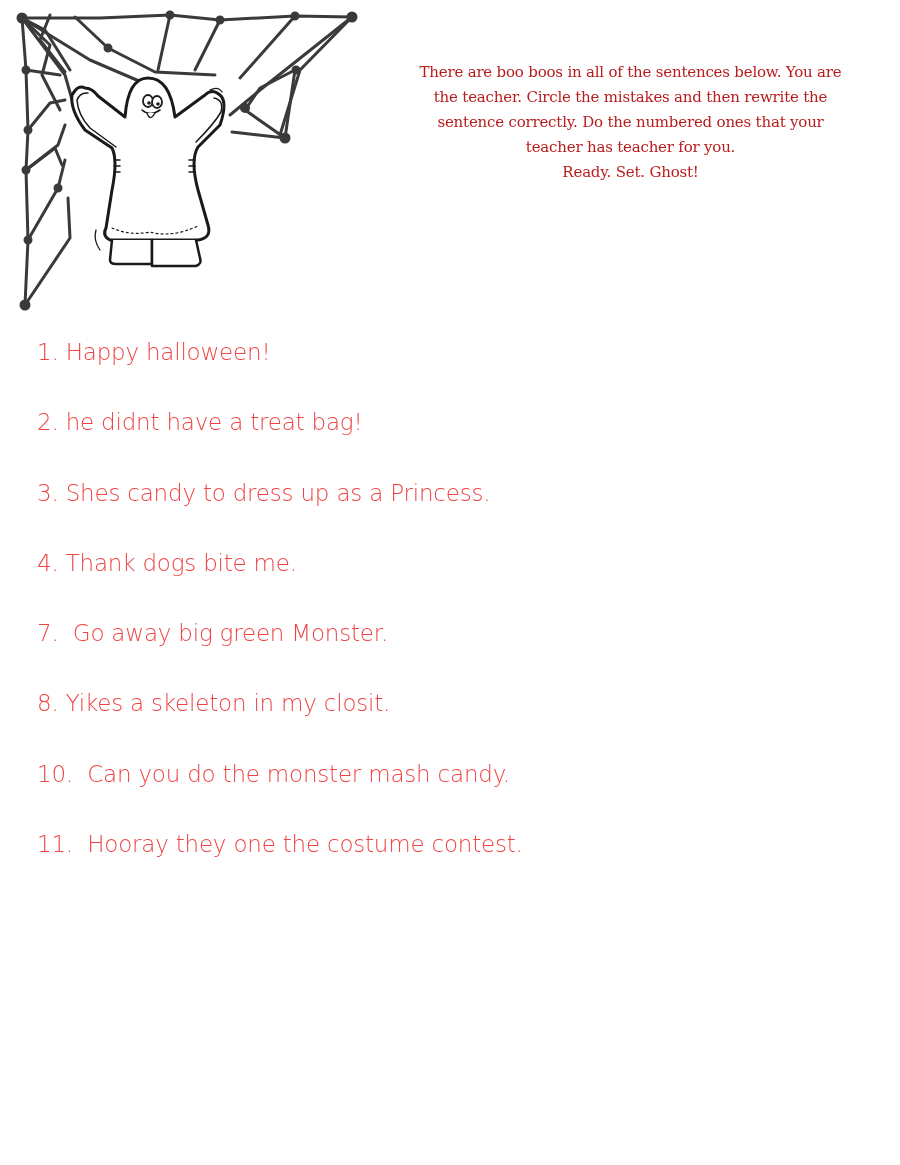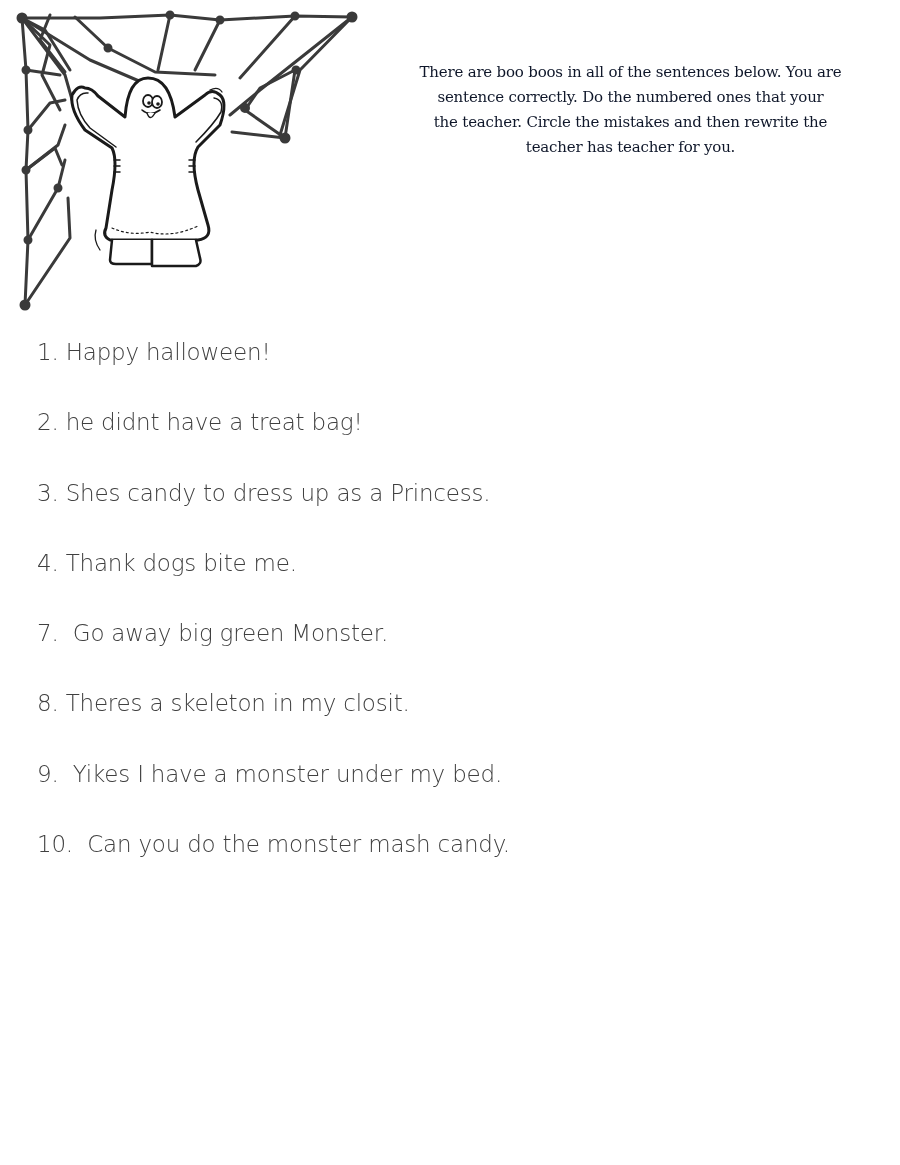--- a/index.html
+++ b/index.html
@@ -1,21 +1,21 @@
 <!DOCTYPE html>
 <html><head>
 <meta charset="utf-8">
 <style>
   html, body { margin: 0; padding: 0; background: #ffffff; }
   body { width: 900px; height: 1165px; position: relative; overflow: hidden; font-family: "DejaVu Sans", sans-serif; color: #222; }
   .art { position: absolute; left: 0; top: 0; width: 370px; height: 320px; }
-  .instructions { position: absolute; left: 388px; top: 60px; width: 485px; text-align: center; font-family: "DejaVu Serif", serif; font-size: 15px; line-height: 25px; color: #0f172a; letter-spacing: -0.2px; }
+  .instructions { position: absolute; left: 388px; top: 60px; width: 485px; text-align: center; font-family: "DejaVu Serif", serif; font-size: 15px; line-height: 25px; color: #b91c1c; letter-spacing: -0.2px; }
   .instructions p { margin: 0; }
   .list { position: absolute; left: 37px; top: 334px; margin: 0; padding: 0; list-style: none; }
-  .item { height: 70.3px; font-size: 23px; line-height: 36px; color: #404040; font-weight: 300; letter-spacing: -0.2px; white-space: pre; }
+  .item { height: 70.3px; font-size: 23px; line-height: 36px; color: #ef4444; font-weight: 300; letter-spacing: -0.2px; white-space: pre; }
   .num { display: inline-block; }
 </style>
 </head>
 <body>
 
 <div class="art">
   <svg width="370" height="320" viewBox="0 0 370 320" xmlns="http://www.w3.org/2000/svg">
     <g fill="none" stroke="#3a3a3a" stroke-width="3" stroke-linecap="round" stroke-linejoin="round">
 
       <path d="M22 18 L100 18 L170 15 L220 20 L295 16 L352 17"></path>
@@ -80,27 +80,28 @@
       <path d="M210 90 Q218 86 222 92" fill="none" stroke-width="1.3"></path>
 
       <path d="M114 160 L120 160 M114 166 L120 166 M114 172 L120 172" stroke-width="1.5"></path>
       <path d="M189 160 L195 160 M189 166 L195 166 M189 172 L195 172" stroke-width="1.5"></path>
     </g>
   </svg>
 </div>
 
 <div class="instructions">
   <p>There are boo boos in all of the sentences below. You are</p>
+  <p>the teacher.  Circle the mistakes and then rewrite the</p>
   <p>sentence correctly.  Do the numbered ones that your</p>
-  <p>the teacher.  Circle the mistakes and then rewrite the</p>
   <p>teacher has teacher for you.</p>
+  <p>Ready.  Set.  Ghost!</p>
 </div>
 
 <ol class="list">
   <li class="item"><span class="num">1.</span><span> Happy halloween!</span></li>
   <li class="item"><span class="num">2.</span><span> he didnt have a treat bag!</span></li>
   <li class="item"><span class="num">3.</span><span> Shes candy to dress up as a Princess.</span></li>
   <li class="item"><span class="num">4.</span><span> Thank dogs bite me.</span></li>
   <li class="item"><span class="num">7.</span><span>  Go away big green Monster.</span></li>
-  <li class="item"><span class="num">8.</span><span> Theres a skeleton in my closit.</span></li>
-  <li class="item"><span class="num">9.</span><span>  Yikes I have a monster under my bed.</span></li>
+  <li class="item"><span class="num">8.</span><span> Yikes a skeleton in my closit.</span></li>
   <li class="item"><span class="num">10.</span><span>  Can you do the monster mash candy.</span></li>
+  <li class="item"><span class="num">11.</span><span>  Hooray they one the costume contest.</span></li>
 </ol>
 
 </body></html>

